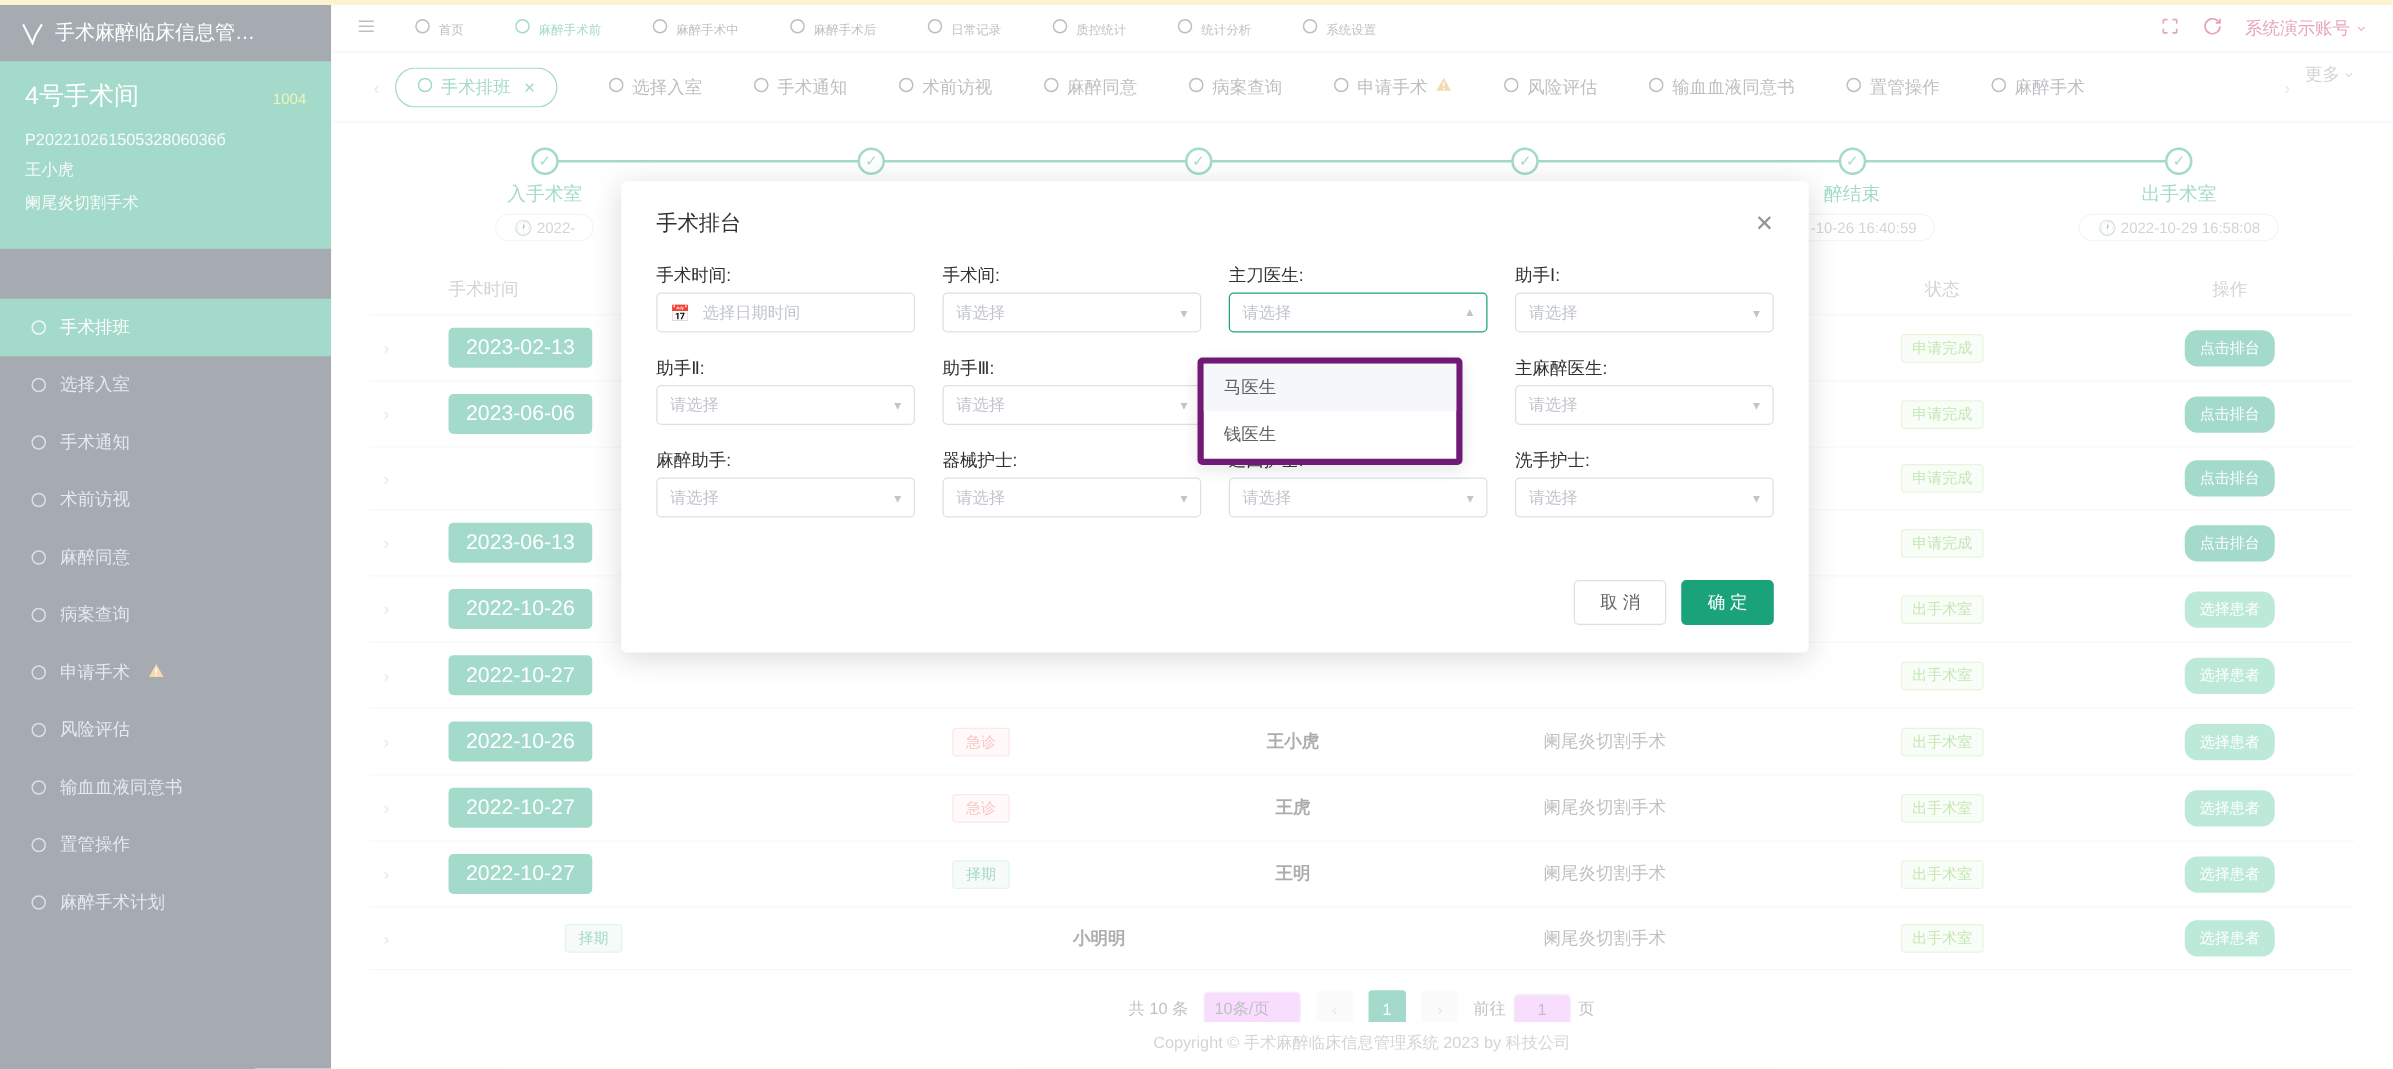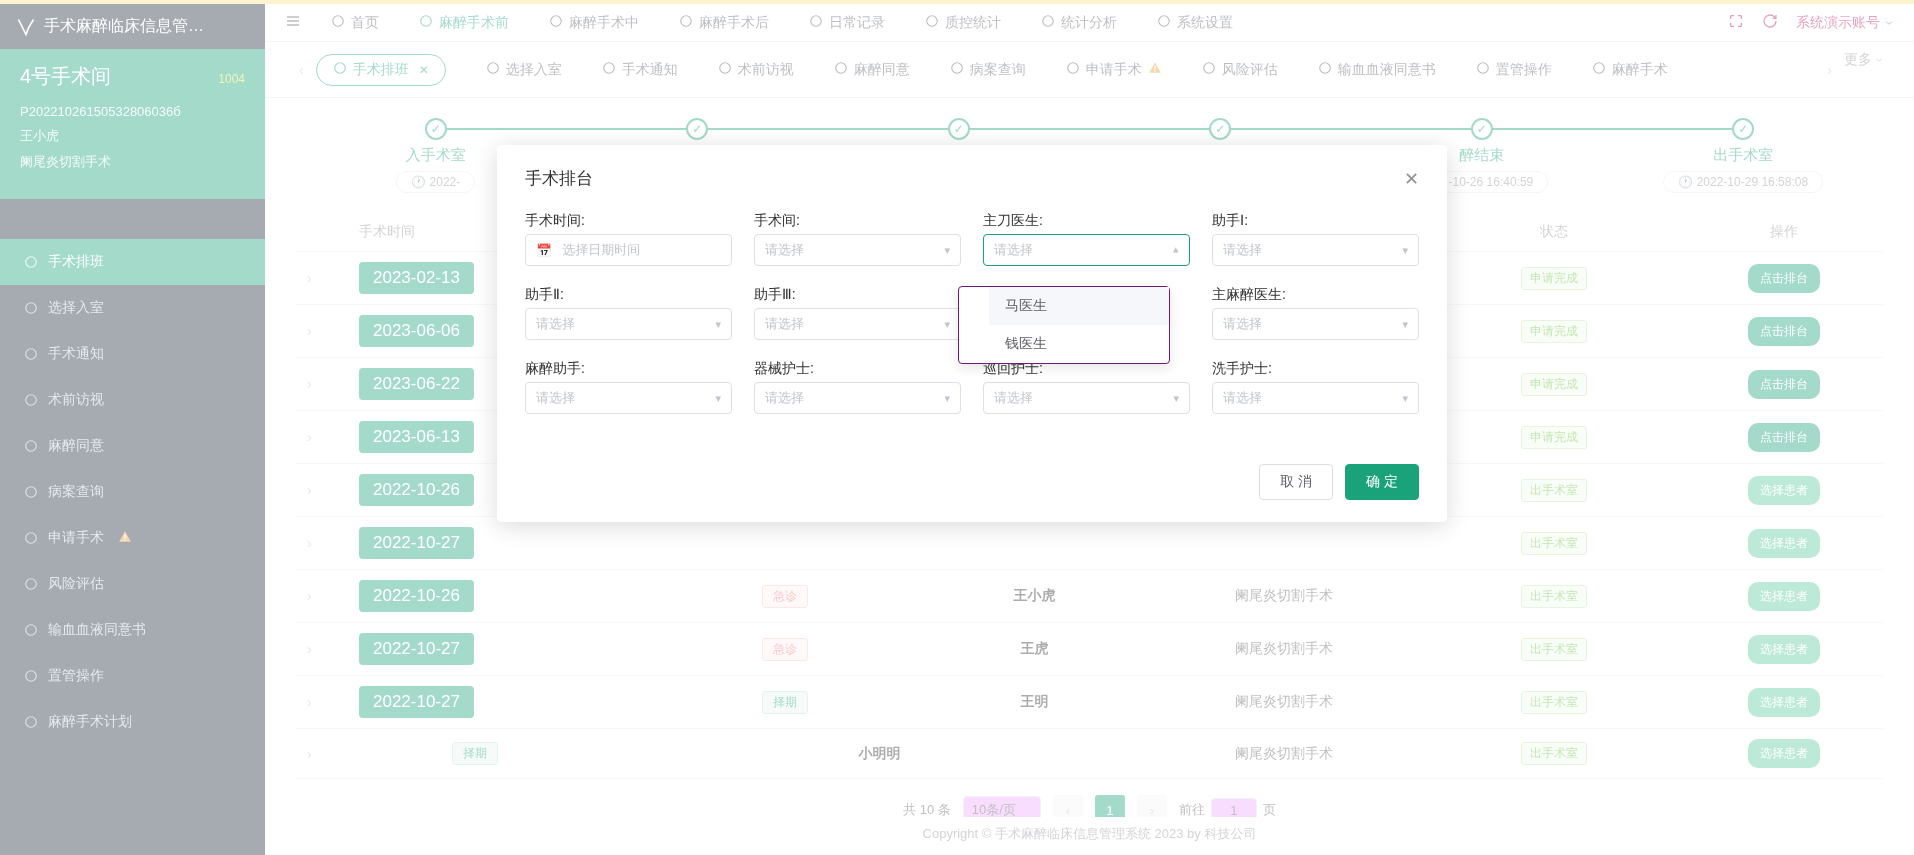--- a/index.html
+++ b/index.html
@@ -19,21 +19,21 @@
 .sidebar-item { padding: 14px 24px; font-size: 14px; color: #bfcbd9; display: flex; align-items: center; gap: 10px; cursor: pointer; }
 .sidebar-item.active { background: #1aa37a; color: #fff; }
 .sidebar-icon { width: 14px; height: 14px; display: inline-flex; align-items: center; justify-content: center; opacity: 0.85; }
 .sidebar-item-warn { display:inline-block; margin-left:4px; }
 
 
 .main { position: absolute; left: 265px; top: 4px; right: 0; bottom: 0; display: flex; flex-direction: column; background: #fff; }
 .topbar { height: 38px; display: flex; align-items: center; padding: 0 20px; border-bottom: 1px solid #e4e7ed; gap: 30px; }
 .topbar-left { display:flex; align-items:center; gap: 30px; }
 .hamburger { color: #5a5e66; cursor: pointer; }
-.nav-item { display: flex; align-items: flex-start; gap: 6px; color: #5a5e66; cursor: pointer; font-size: 14px; }
+.nav-item { display: flex; align-items: flex-end; gap: 6px; color: #5a5e66; cursor: pointer; font-size: 10px; }
 .nav-item.active { color: #1aa37a; }
 .topbar-right { margin-left: auto; display: flex; gap: 18px; align-items: center; color: #be185d; }
 
 .subnav { display: flex; align-items: center; padding: 0 30px; border-bottom: 1px solid #e4e7ed; height: 56px; }
 .subnav-chev { color: #c0c4cc; padding: 0 4px; cursor: pointer; }
 .subnav-items { display: flex; gap: 40px; align-items: center; overflow: hidden; flex: 1; padding: 0 8px;}
 .subnav-item { display: flex; align-items: center; gap: 6px; color: #5a5e66; cursor: pointer; font-size: 14px; white-space: nowrap; }
 .subnav-item.active { color: #1aa37a; border: 1px solid #1aa37a; border-radius: 16px; padding: 6px 16px; }
 .subnav-item .close-x { margin-left: 4px; color: #1aa37a; font-size: 12px; }
 .subnav-more { color: #909399; cursor: pointer; position:relative; top:-10px; }
@@ -88,21 +88,21 @@
 .form-label { font-size: 14px; color: #303133; }
 .form-input { height: 32px; border: 1px solid #dcdfe6; border-radius: 4px; padding: 0 10px; display: flex; align-items: center; justify-content: space-between; color: #c0c4cc; font-size: 13px; cursor: pointer; }
 .form-input.open { border-color: #1aa37a; }
 .form-input .chev { color: #c0c4cc; transform: rotate(0deg); font-size: 11px; }
 .form-input.open .chev { transform: rotate(180deg); color: #c0c4cc; }
 .date-icon { color: #c0c4cc; margin-right: 4px; }
 .modal-footer { display: flex; justify-content: flex-end; gap: 12px; margin-top: 50px; }
 .btn { padding: 8px 20px; border-radius: 4px; font-size: 14px; cursor: pointer; border: 1px solid #dcdfe6; background: #fff; }
 .btn.primary { background: #1aa37a; color: #fff; border-color: #1aa37a; }
 
-.dropdown { position: absolute; background: #fff; border: 1px solid #701a75; border-radius: 4px; box-shadow: 0 4px 12px rgba(0,0,0,0.1); z-index: 300; padding-left: 30px; }
+.dropdown { position: absolute; background: #fff; border: 5px solid #701a75; border-radius: 4px; box-shadow: 0 4px 12px rgba(0,0,0,0.1); z-index: 300; }
 .dropdown-item { padding: 10px 16px; font-size: 14px; color: #606266; cursor: pointer; }
 .dropdown-item.hover { background: #f5f7fa; }
 </style>
 </head>
 <body>
 
 <div class="top-yellow-bar"></div>
 
 <div class="sidebar">
   <div class="sidebar-logo">
@@ -423,21 +423,20 @@
             <div class="col-expand"><span class="expand-arrow">›</span></div>
             <div class="col-date"><span class="chip-date">2023-06-06</span></div>
             <div class="col-tag"></div>
             <div class="col-patient"></div>
             <div class="col-proc"></div>
             <div class="col-status"><span class="chip-status apply">申请完成</span></div>
             <div class="col-op"><span class="btn-op dark">点击排台</span></div>
           </div>
           <div class="table-row">
             <div class="col-expand"><span class="expand-arrow">›</span></div>
-            <div class="col-date"><span class="chip-date">2023-06-22</span></div>
             <div class="col-tag"></div>
             <div class="col-patient"></div>
             <div class="col-proc"></div>
             <div class="col-status"><span class="chip-status apply">申请完成</span></div>
             <div class="col-op"><span class="btn-op dark">点击排台</span></div>
           </div>
           <div class="table-row">
             <div class="col-expand"><span class="expand-arrow">›</span></div>
             <div class="col-date"><span class="chip-date">2023-06-13</span></div>
             <div class="col-tag"></div>

